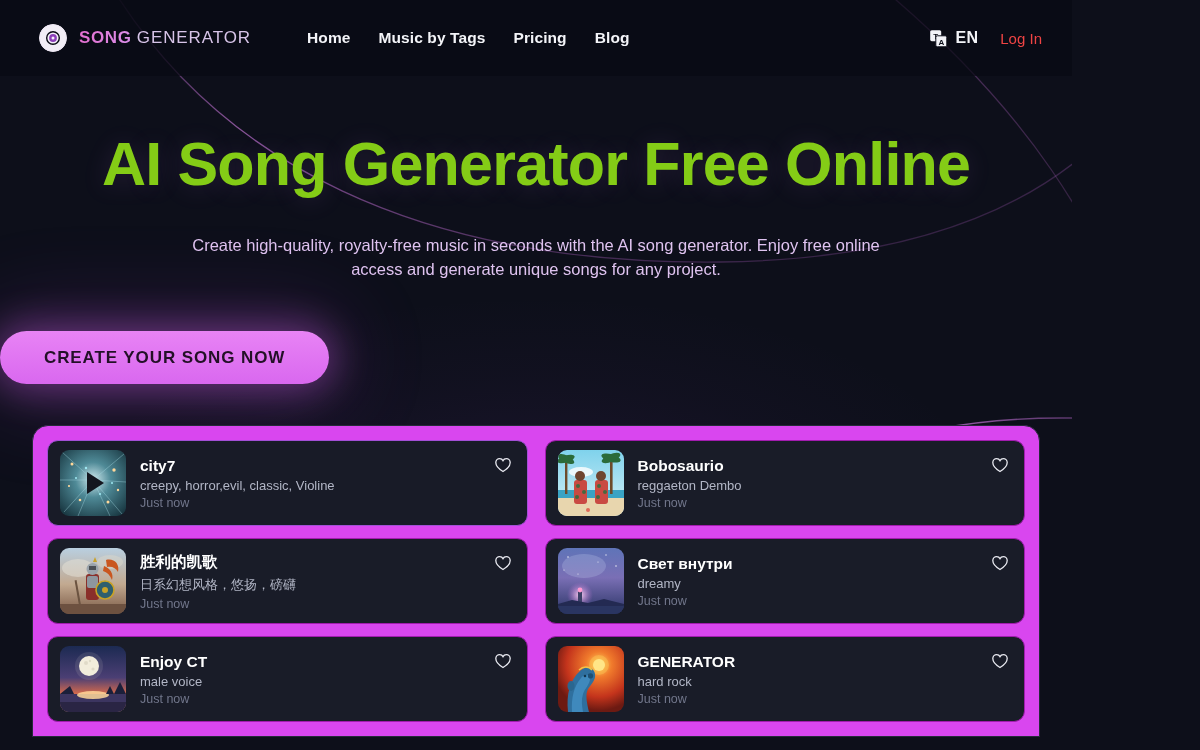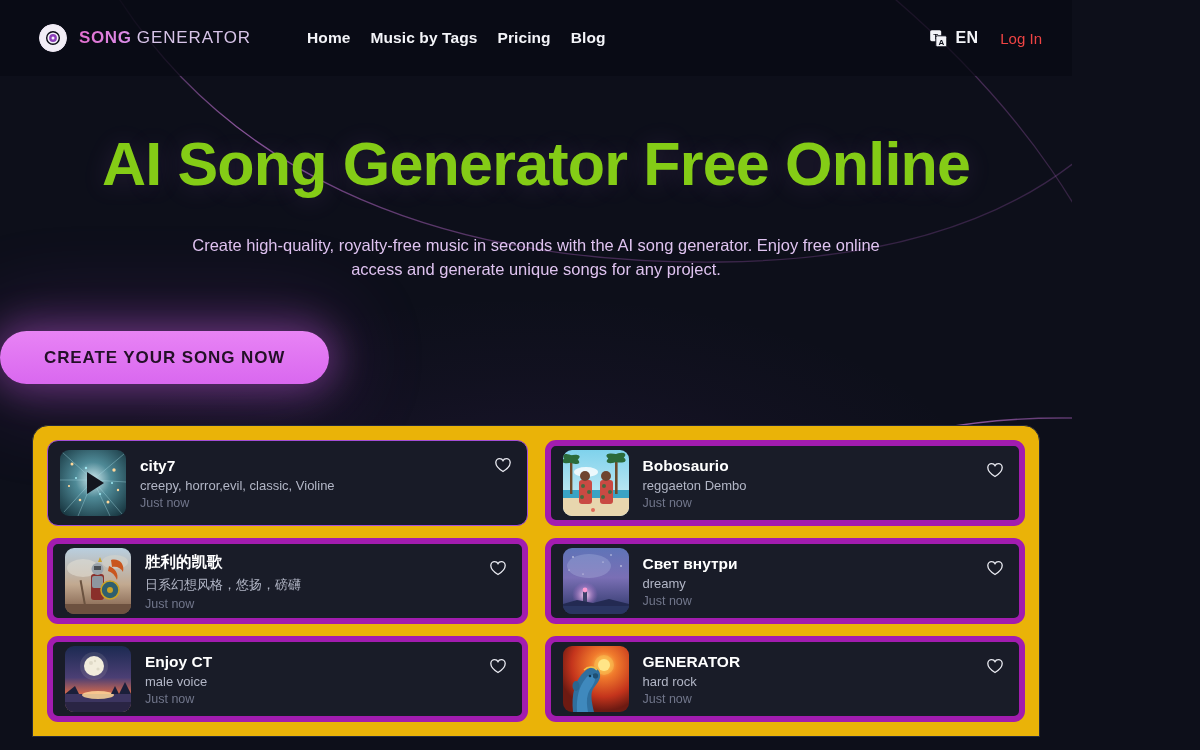--- a/index.html
+++ b/index.html
@@ -72,21 +72,21 @@
   }
   .brand-gen {
     color: #d7c4e8;
     font-weight: normal;
     letter-spacing: 0.9px;
   }
 
   .nav {
     display: flex;
     align-items: center;
-    gap: 20px;
+    gap: 28px;
     margin-left: 56px;
   }
   .nav-link {
     color: #f3f4f8;
     font-size: 15.5px;
     font-weight: bold;
     text-decoration: none;
     letter-spacing: 0.1px;
     cursor: pointer;
     white-space: nowrap;
@@ -167,37 +167,37 @@
 
   
   .songs-panel {
     position: relative;
     z-index: 4;
     margin: 41px 32px 0;
     padding: 14px 14px 14px;
     border: 1px solid #262a3a;
     border-top-left-radius: 16px;
     border-top-right-radius: 16px;
-    background: #eab308;
+    background: #d946ef;
     min-height: 300px;
   }
   .songs-grid {
     display: grid;
     grid-template-columns: 1fr 1fr;
     gap: 12px 17px;
   }
   .song-card {
     position: relative;
     display: flex;
     align-items: center;
     gap: 14px;
     height: 86px;
     padding: 10px 12px;
     border-radius: 11px;
-    border: 6px solid #a21caf;
+    border: 1px solid #a21caf;
     background: #191c28;
     cursor: pointer;
   }
   .song-card.active {
     border: 1.5px solid #a34fd6;
     background: #181b27;
   }
   .song-thumb {
     position: relative;
     width: 66px; height: 66px;

